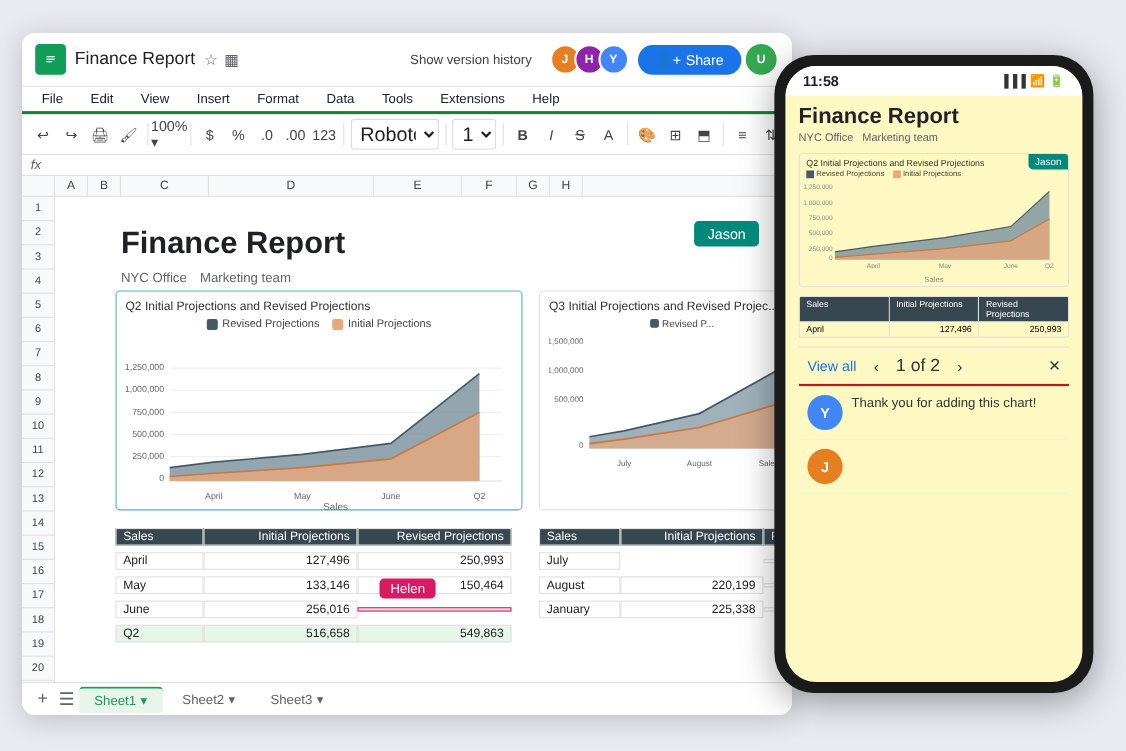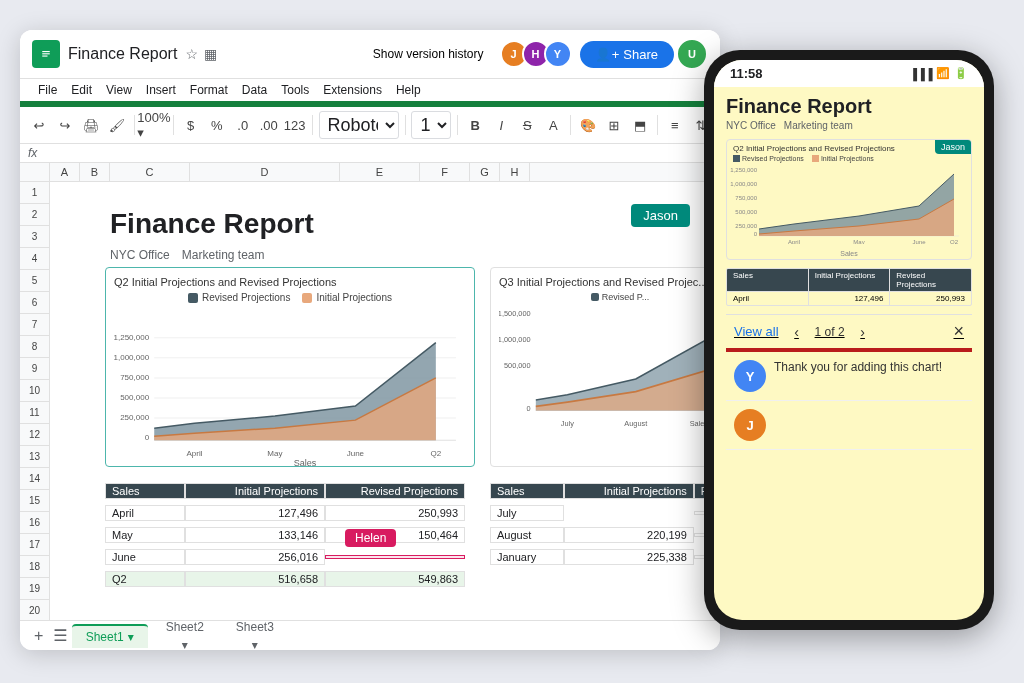--- a/index.html
+++ b/index.html
@@ -59,21 +59,21 @@
       font-weight: 500;
       color: #202124;
     }
     .ss-title-icons {
       display: flex; gap: 6px; align-items: center;
     }
     .ss-title-icons span { font-size: 14px; color: #5f6368; }
     .ss-version-history {
       margin-left: auto;
       font-size: 12px;
-      color: #000000;
+      color: #404040;
       cursor: pointer;
     }
     .ss-right-controls {
       display: flex; align-items: center; gap: 8px; margin-left: 8px;
     }
     .avatar-group {
       display: flex;
     }
     .avatar-sm {
       width: 28px; height: 28px; border-radius: 50%;
@@ -90,24 +90,24 @@
       border-radius: 20px;
       padding: 6px 16px;
       font-size: 13px;
       font-weight: 500;
       cursor: pointer;
       display: flex; align-items: center; gap: 4px;
     }
 
     .ss-menubar {
       display: flex;
-      gap: 2px;
+      gap: 13px;
       padding: 2px 12px;
       background: #fff;
-      border-bottom: 6px solid #15803d;
+      border-bottom: 3px solid #15803d;
     }
     .ss-menu-item {
       font-size: 12px;
       color: #202124;
       padding: 2px 6px;
       cursor: pointer;
     }
 
     .ss-toolbar {
       display: flex;
@@ -359,21 +359,20 @@
       cursor: pointer;
       display: flex; align-items: center; gap: 4px;
     }
     .sheet-tab.active {
       background: #e8f5e9;
       color: #0f9d58;
       border-top: 2px solid #0f9d58;
     }
     .sheet-tab.inactive {
       color: #5f6368;
-      flex-direction: column;
     }
 
     
     .phone {
       width: 290px;
       height: 580px;
       background: #1a1a1a;
       border-radius: 36px;
       position: absolute;
       right: 30px;
@@ -488,39 +487,38 @@
       border-top: 1px solid #e0e0e0;
       flex: 1;
       overflow: hidden;
       display: flex;
       flex-direction: column;
     }
     .phone-view-all-row {
       display: flex;
       align-items: center;
       padding: 6px 8px;
-      border-bottom: 4px solid #b91c1c;
-      text-decoration: underline;
+      border-bottom: 2px solid #b91c1c;
     }
     .phone-view-all {
       color: #1a73e8;
       font-size: 13px;
       font-weight: 500;
       cursor: pointer;
     }
     .phone-nav-controls {
       display: flex; align-items: center; gap: 8px; margin-left: 8px;
     }
     .phone-nav-btn {
       width: 20px; height: 20px;
       display: flex; align-items: center; justify-content: center;
       font-size: 14px; color: #333; cursor: pointer;
     }
     .phone-page-indicator {
-      font-size: 12px; color: #333;
+      font-size: 16px; color: #333;
     }
     .phone-close-btn {
       margin-left: auto;
       font-size: 18px; color: #333; cursor: pointer;
     }
 
     .comment-item {
       display: flex;
       padding: 8px;
       gap: 8px;

